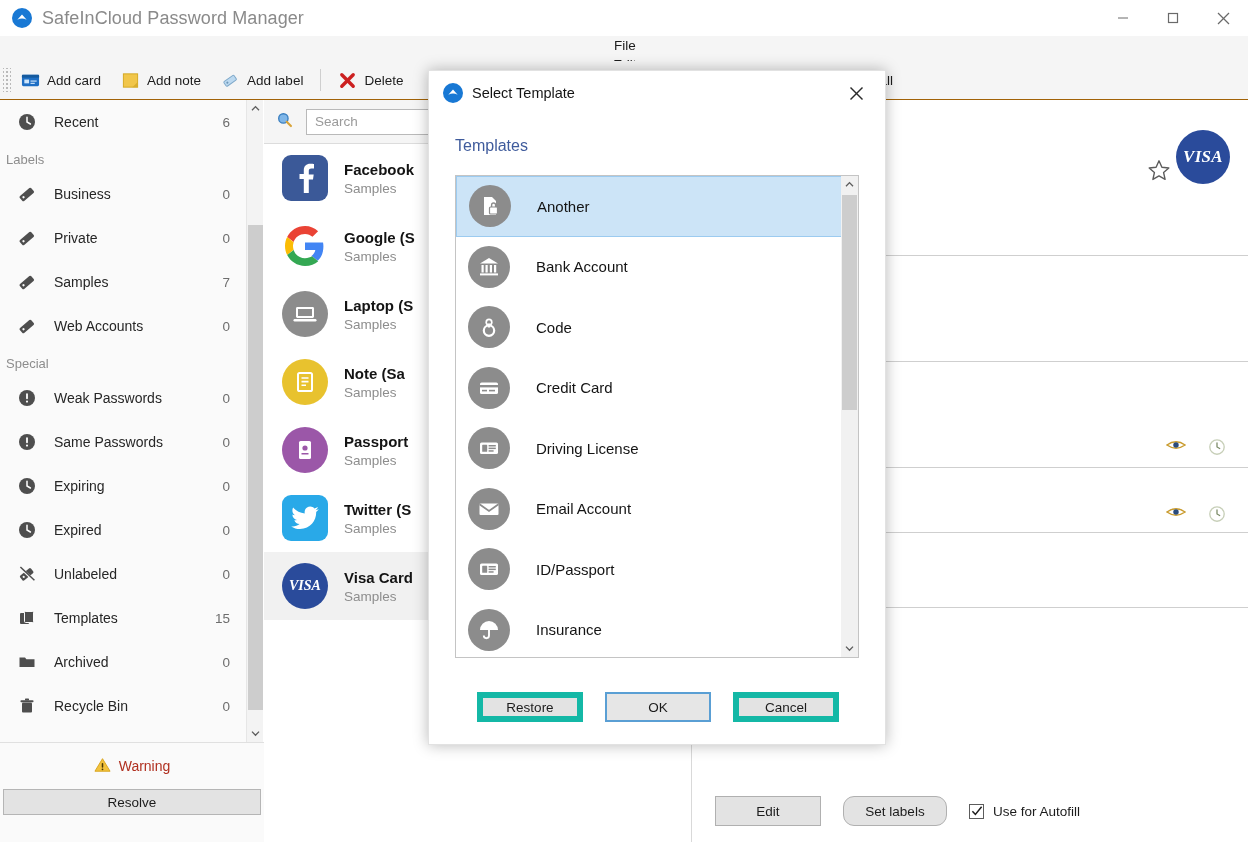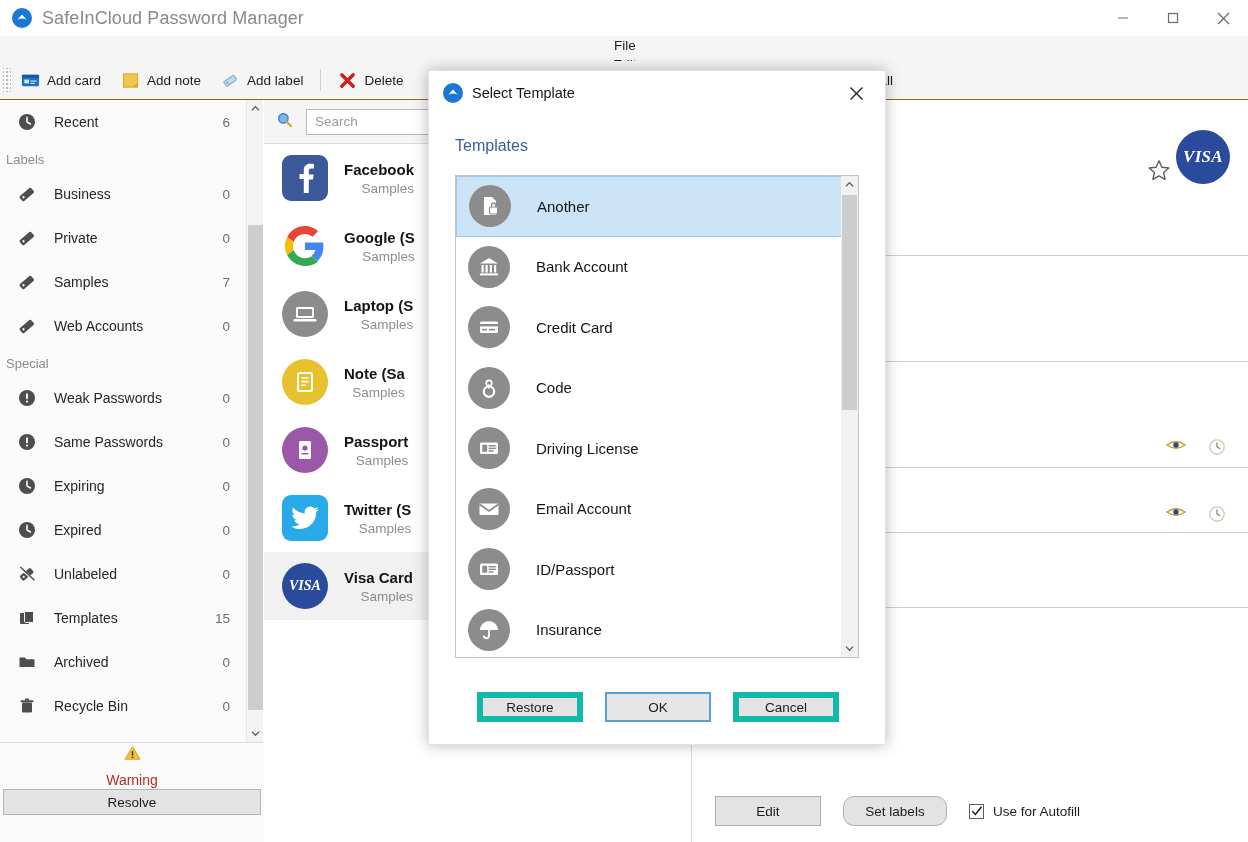--- a/index.html
+++ b/index.html
@@ -96,21 +96,21 @@
   .sb-thumb {
     position: absolute; left: 1px; width: 15px; background: #cdcdcd;
   }
 
   .sidebar-bottom {
     position: absolute; left: 0; top: 742px; width: 264px; height: 100px;
     background: #fafafa; border-top: 1px solid #e0e0e0;
   }
   .warn-row {
     display: flex; align-items: center; justify-content: center; gap: 8px;
-    height: 46px; font-size: 14px; color: #b03020; flex-direction: column;
+    height: 46px; font-size: 14px; color: #b03020;
   }
   .resolve-btn {
     margin: 0 auto; width: 258px; height: 26px; background: #e3e3e3;
     border: 1px solid #b5b5b5; display: flex; align-items: center; justify-content: center;
     font-size: 13.5px; color: #1c1c1c;
   }
 
   
   .cardlist {
     position: absolute; left: 264px; top: 100px; width: 428px; height: 742px;
@@ -127,21 +127,21 @@
   }
   .card-row {
     display: flex; align-items: center; height: 68px; padding: 0 14px 0 18px;
   }
   .card-row.sel { background: #f1f1f1; }
   .card-ic {
     width: 46px; height: 46px; flex: 0 0 46px; margin-right: 16px;
     border-radius: 9px; display: flex; align-items: center; justify-content: center;
     overflow: hidden;
   }
-  .card-tx { display: flex; flex-direction: column; justify-content: center; align-items: flex-end; }
+  .card-tx { display: flex; flex-direction: column; justify-content: center; }
   .card-title { font-size: 15px; font-weight: bold; color: #141414; white-space: nowrap; }
   .card-sub { font-size: 13.5px; color: #8d8d8d; margin-top: 3px; }
 
   
   .detail {
     position: absolute; left: 693px; top: 100px; width: 555px; height: 742px;
     background: #ffffff; overflow: hidden;
   }
   .star-ic { position: absolute; right: 76px; top: 58px; }
   .brand-badge {
@@ -709,39 +709,39 @@
                 <rect x="18" y="11" width="2.2" height="7.5" fill="#fff"></rect>
                 <rect x="4" y="19.4" width="18" height="2" fill="#fff"></rect>
               </svg>
           </span>
           <span class="lb-lbl">Bank Account</span>
         </div>
 
         <div class="lb-row">
           <span class="lb-ic">
             <svg width="26" height="26" viewBox="0 0 26 26">
+                <circle cx="13" cy="8.2" r="3.6" fill="#fff"></circle>
+                <circle cx="13" cy="8.2" r="1.9" fill="#8c8c8c"></circle>
+                <circle cx="13" cy="16.6" r="5.2" fill="none" stroke="#fff" stroke-width="2.2"></circle>
+                <rect x="11.8" y="9.5" width="2.4" height="4" fill="#fff"></rect>
+              </svg>
+          </span>
+          <span class="lb-lbl">Code</span>
+        </div>
+
+        <div class="lb-row">
+          <span class="lb-ic">
+            <svg width="26" height="26" viewBox="0 0 26 26">
                 <rect x="4" y="7.5" width="18" height="11.5" rx="1.6" fill="#fff"></rect>
                 <rect x="4" y="10" width="18" height="2.4" fill="#8c8c8c"></rect>
                 <rect x="6" y="14.8" width="5" height="1.6" fill="#8c8c8c"></rect>
                 <rect x="13" y="14.8" width="6" height="1.6" fill="#8c8c8c"></rect>
               </svg>
           </span>
           <span class="lb-lbl">Credit Card</span>
-        </div>
-
-        <div class="lb-row">
-          <span class="lb-ic">
-            <svg width="26" height="26" viewBox="0 0 26 26">
-                <circle cx="13" cy="8.2" r="3.6" fill="#fff"></circle>
-                <circle cx="13" cy="8.2" r="1.9" fill="#8c8c8c"></circle>
-                <circle cx="13" cy="16.6" r="5.2" fill="none" stroke="#fff" stroke-width="2.2"></circle>
-                <rect x="11.8" y="9.5" width="2.4" height="4" fill="#fff"></rect>
-              </svg>
-          </span>
-          <span class="lb-lbl">Code</span>
         </div>
 
         <div class="lb-row">
           <span class="lb-ic">
             <svg width="26" height="26" viewBox="0 0 26 26">
                 <rect x="4" y="7.5" width="18" height="11.5" rx="1.6" fill="#fff"></rect>
                 <rect x="6.2" y="9.8" width="5" height="7" rx=".6" fill="#8c8c8c"></rect>
                 <rect x="12.6" y="10" width="7.2" height="1.5" fill="#8c8c8c"></rect>
                 <rect x="12.6" y="12.6" width="7.2" height="1.5" fill="#8c8c8c"></rect>
                 <rect x="12.6" y="15.2" width="5" height="1.5" fill="#8c8c8c"></rect>

